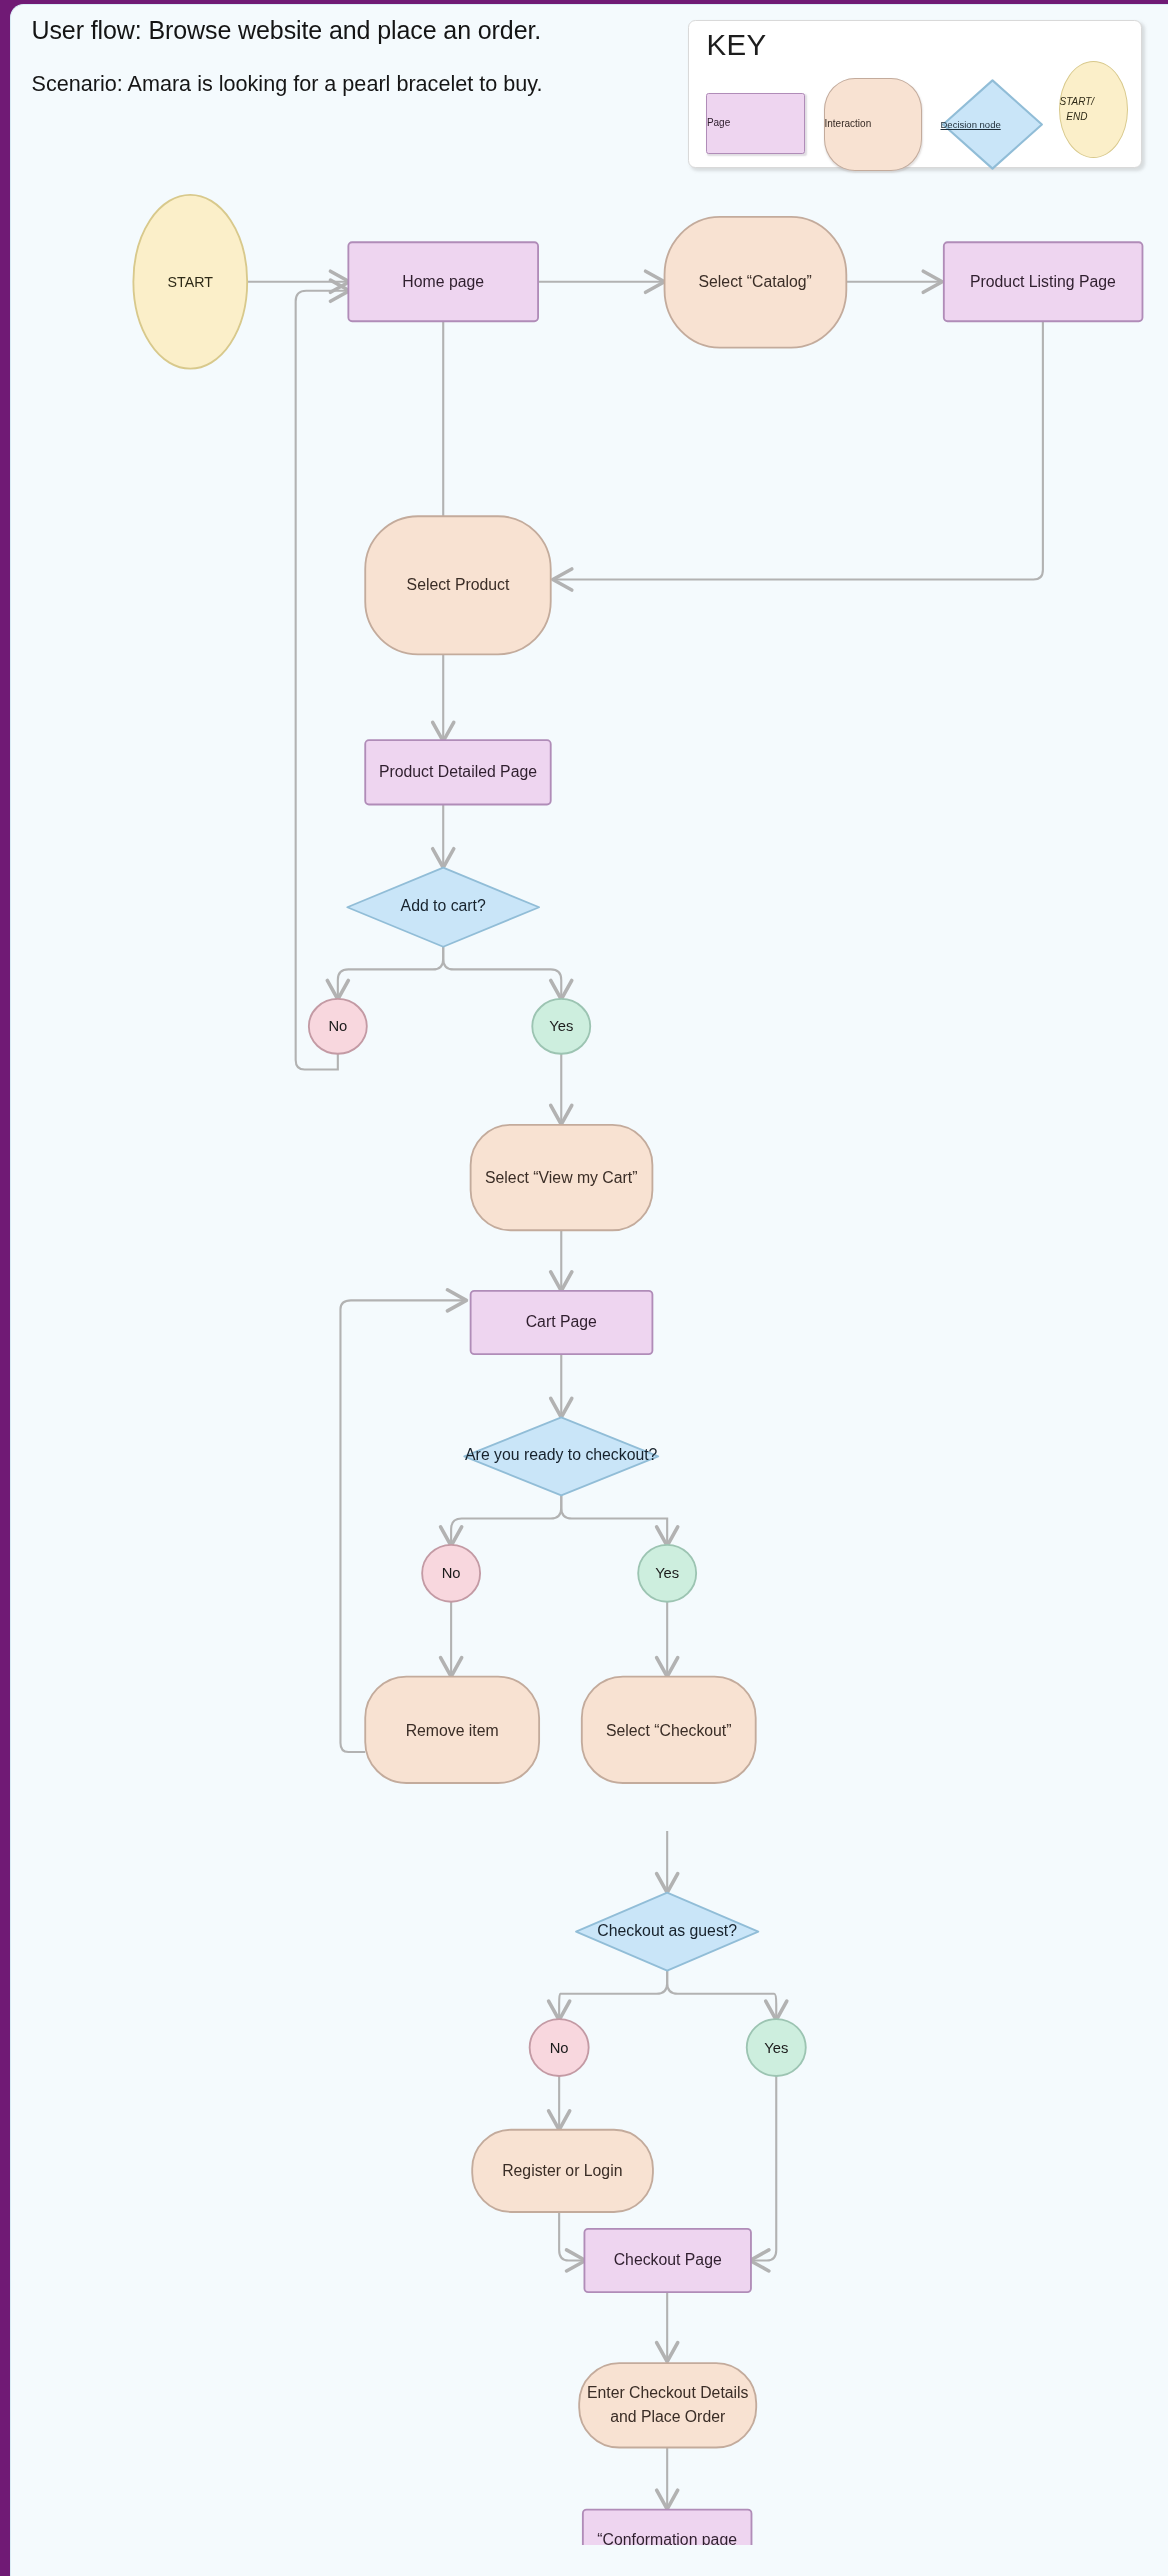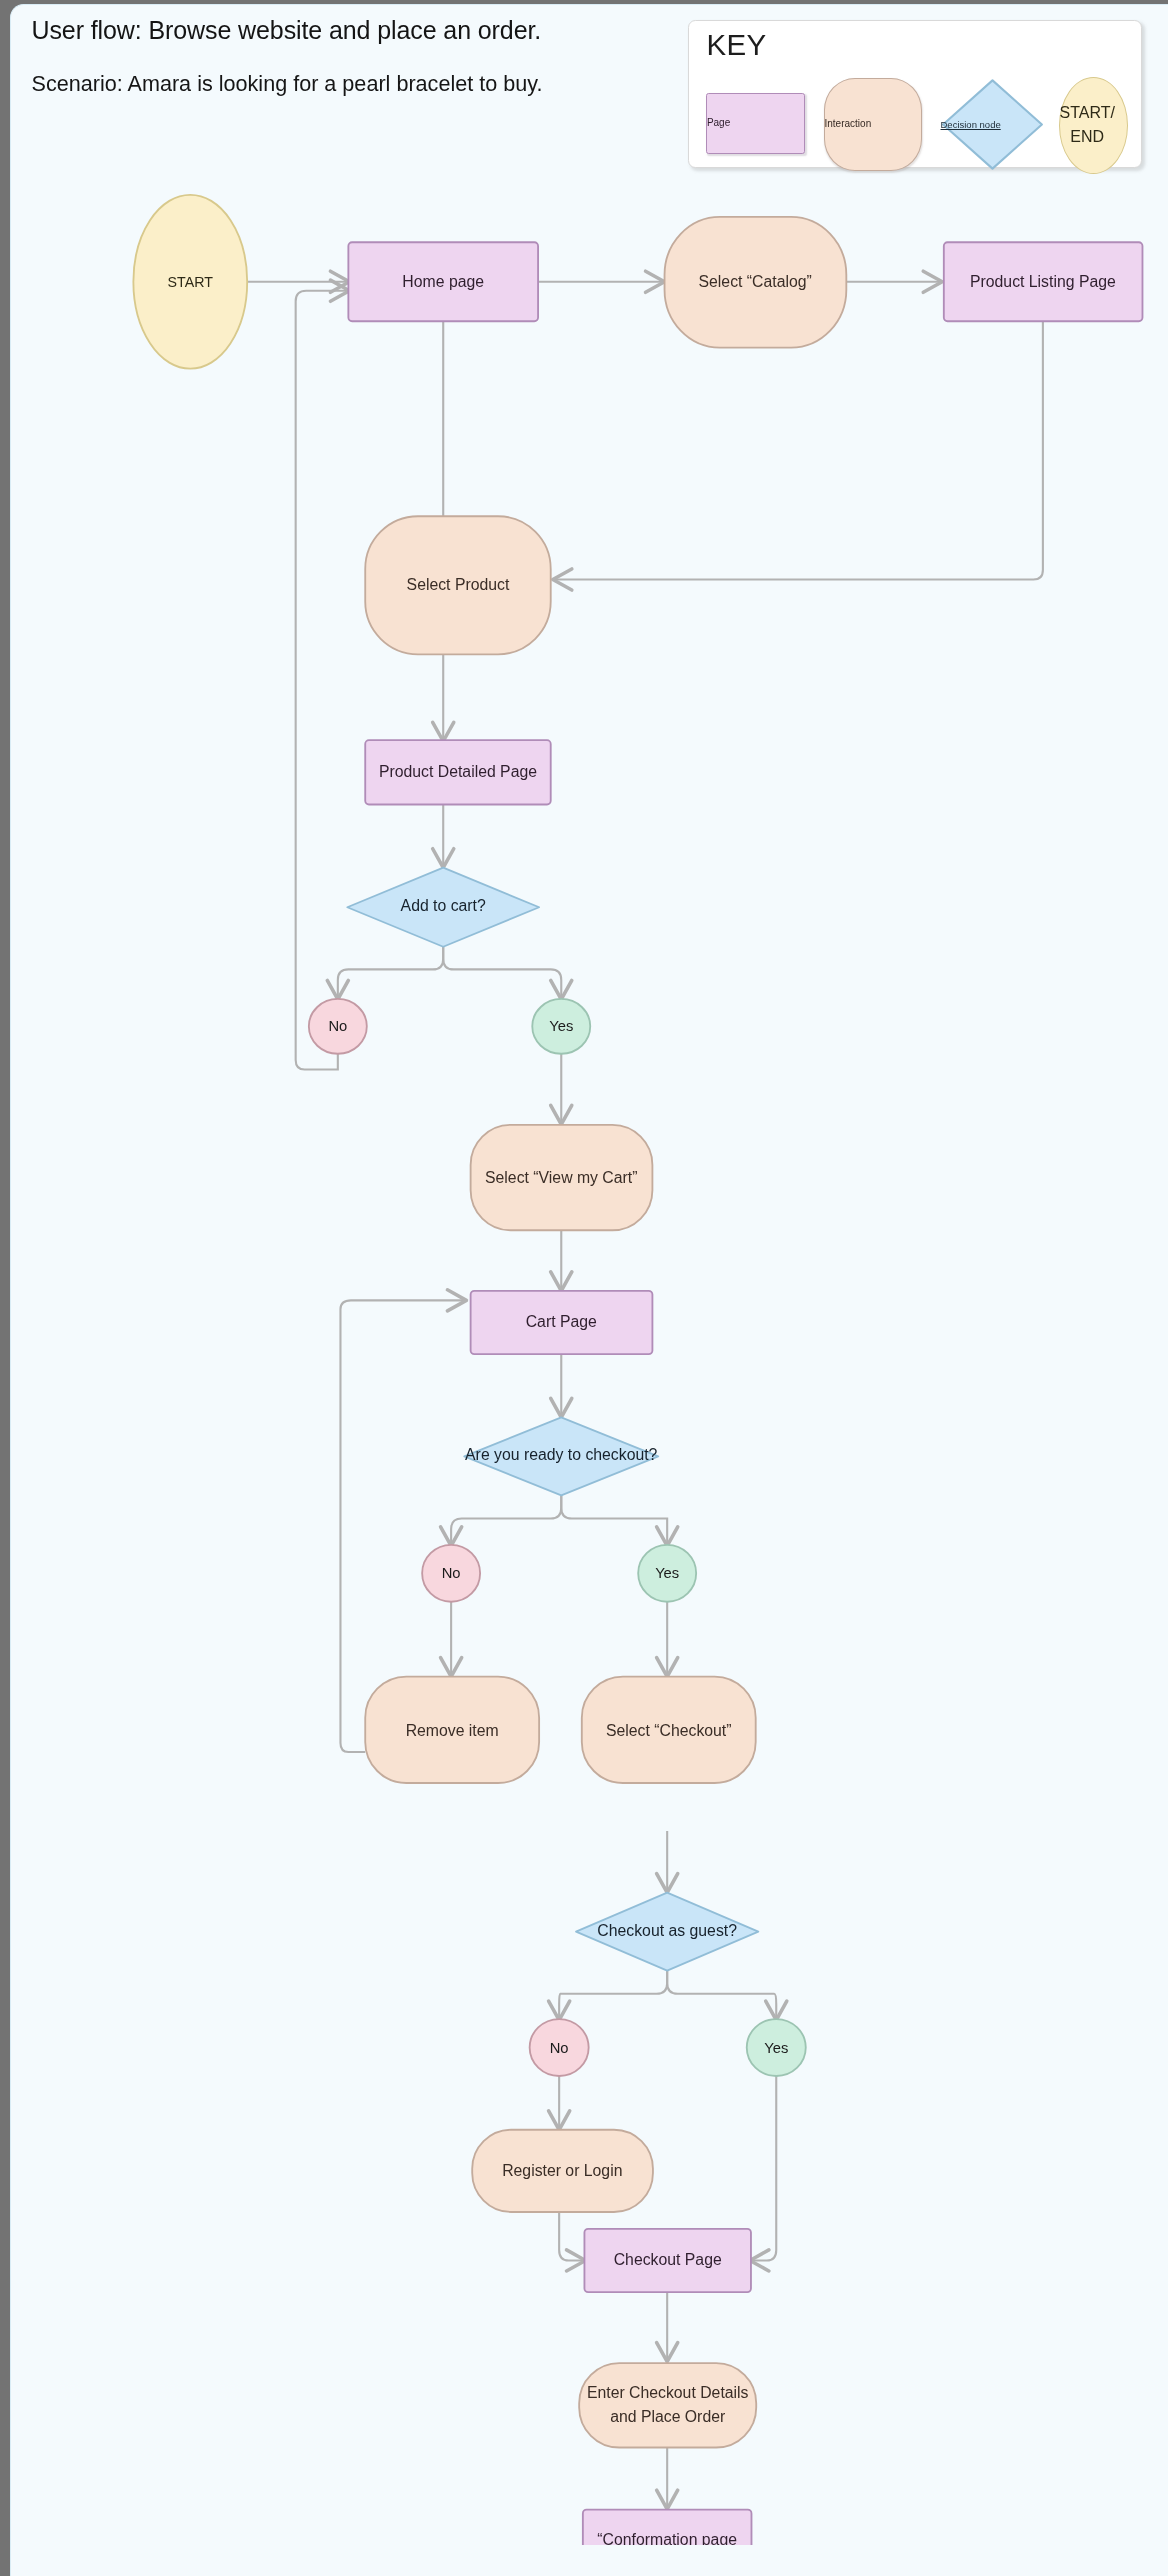--- a/index.html
+++ b/index.html
@@ -1,21 +1,21 @@
 <!DOCTYPE html>
 <html style="font-size:8.4px"><head>
 <meta charset="utf-8">
 <style>
   html,body{margin:0;padding:0;background:#ffffff;}
   body{font-family:"Liberation Sans","DejaVu Sans",sans-serif;}
   #canvas{
     position:relative;
     width:1168px;
     height:2576px;
-    background:#737373;
+    background:#701a75;
     overflow:hidden;
   }
   #board{
     position:absolute;
     left:9.5px; top:4.2px;
     width:1159px; height:2572px;
     background:#f4fafd;
     border-left:1.6px solid #d9ecf5;
     border-top:1.6px solid #d9ecf5;
     border-top-left-radius:13.7px;
@@ -88,26 +88,27 @@
     left:252px; top:57px; width:103px; height:93px;
     color:#1c2b36;
   }
   #key-decision .dia{
     position:absolute; left:0; top:0; width:100%; height:100%;
   }
   #key-decision .dlabel{
     position:relative; z-index:2; font-size:9.5px;text-decoration:underline;
   }
   #key-startend{
-    left:370px; top:56px; width:67px; height:95px;
+    left:370px; top:40px; width:67px; height:95px;
     background:#fbefc9;
     border:1.6px solid #d8c98c;
     border-radius:50%;
     color:#2e2a17;
-    font-size:16px;
+    font-size:10px;
+    font-style:italic;
   }
   
   #diagram{
     position:absolute;
     left:0; top:174px;
     width:1159px; height:2366px;
   }
   .node-text{
     font-family:"Liberation Sans","DejaVu Sans",sans-serif;
     text-anchor:middle;

